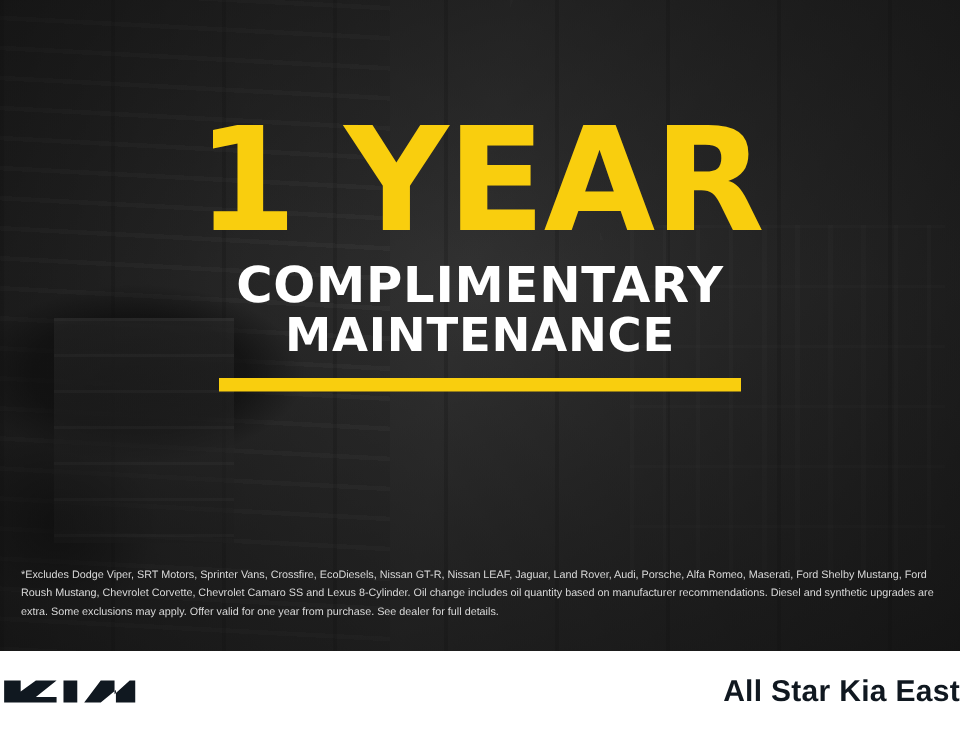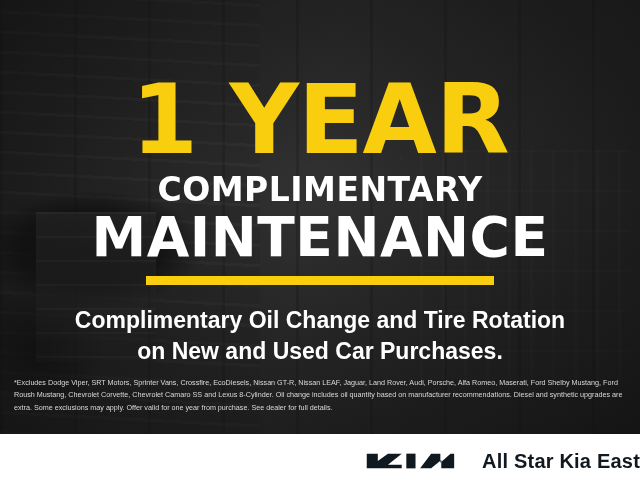--- a/index.html
+++ b/index.html
@@ -134,21 +134,21 @@
     white-space: nowrap;
     letter-spacing: 0.5px;
   }
   .headline-complimentary {
     margin-top: 8px;
     font-size: 33px;
     line-height: 1.02;
   }
   .headline-maintenance {
     margin-top: 2px;
-    font-size: 55px;
+    font-size: 31px;
     line-height: 1.02;
   }
 
   .accent-rule {
     margin-top: 11px;
     width: 348px;
     height: 9px;
     background: #F9CE0E;
   }
 
@@ -178,21 +178,21 @@
   
   .footer-bar {
     position: absolute;
     left: 0;
     top: 434px;
     width: 640px;
     height: 54px;
     background: #ffffff;
     display: flex;
     align-items: center;
-    justify-content: flex-end;
+    justify-content: space-between;
     gap: 26px;
   }
   .kia-logo {
     display: block;
     width: 92px;
     height: 24px;
   }
   .dealer-name {
     color: #101820;
     font-size: 20px;
@@ -214,24 +214,20 @@
     <div class="bg-shelf"></div>
     <div class="bg-scrim"></div>
 
     <div class="hero-content">
       <div class="headline-year">1 YEAR</div>
       <div class="headline-complimentary">COMPLIMENTARY</div>
       <div class="headline-maintenance">MAINTENANCE</div>
 
       <div class="accent-rule"></div>
 
-      <div class="subhead">
-        <span>Complimentary Oil Change and Tire Rotation</span><br>
-        <span>on New and Used Car Purchases.</span>
-      </div>
     </div>
 
     <div class="disclaimer">*Excludes Dodge Viper, SRT Motors, Sprinter Vans, Crossfire, EcoDiesels, Nissan GT-R, Nissan LEAF, Jaguar, Land Rover, Audi, Porsche, Alfa Romeo, Maserati, Ford Shelby Mustang, Ford Roush Mustang, Chevrolet Corvette, Chevrolet Camaro SS and Lexus 8-Cylinder. Oil change includes oil quantity based on manufacturer recommendations. Diesel and synthetic upgrades are extra. Some exclusions may apply. Offer valid for one year from purchase. See dealer for full details.</div>
   </div>
 
   <div class="footer-bar">
     <svg class="kia-logo" viewBox="0 0 200 52" aria-label="Kia">
       <path fill="#101820" d="M6 10 L30 10 L30 26 L52 10 L82 10 L52 34 L82 34 L82 42 L6 42 Z"></path>
       <path fill="#101820" d="M92 10 L112 10 L112 42 L92 42 Z"></path>
       <path fill="#101820" d="M122 42 L146 10 L166 10 L166 30 L188 10 L196 10 L196 42 L168 42 L168 24 L146 42 Z"></path>

